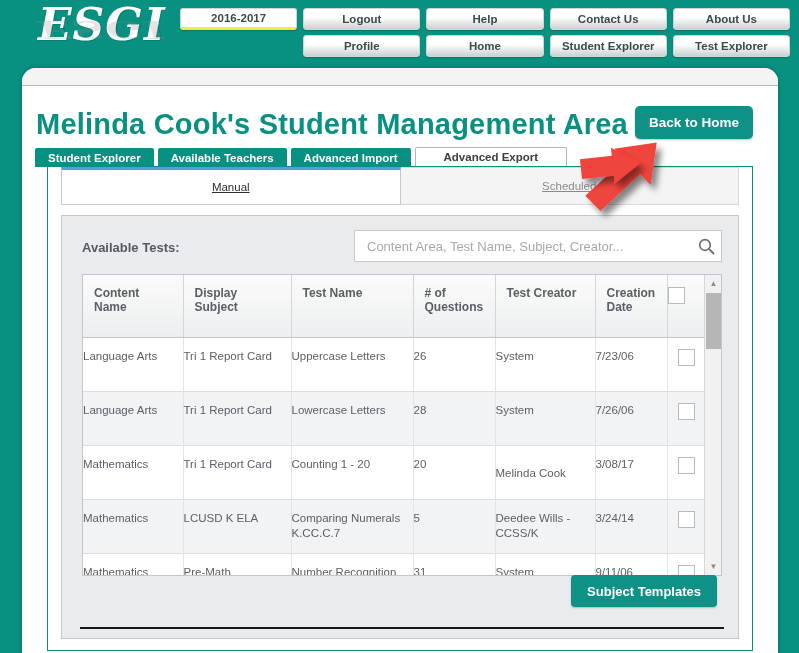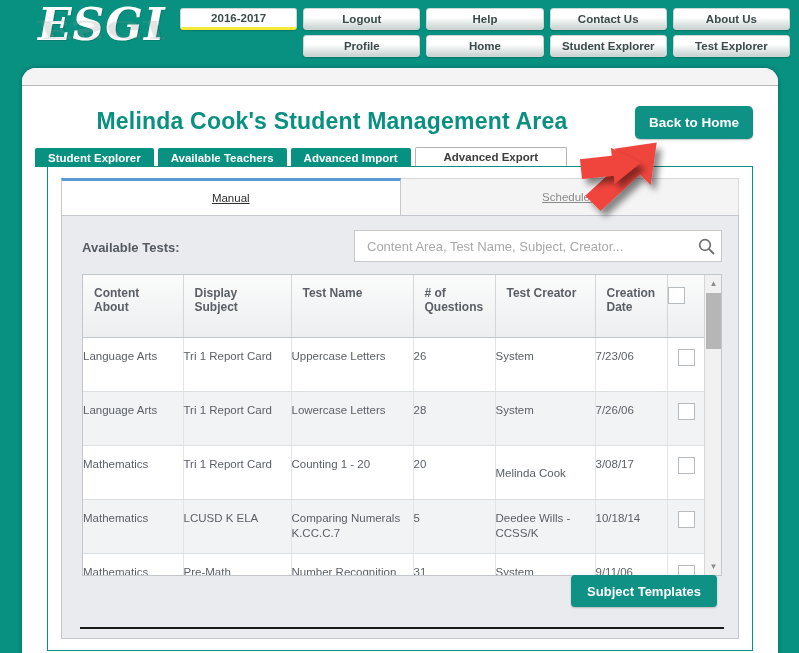--- a/index.html
+++ b/index.html
@@ -80,21 +80,21 @@
     background: #f4f4f4;
     border-top-left-radius: 14px;
     border-top-right-radius: 14px;
     border-bottom: 1px solid #b9b9b9;
   }
 
   .page-title {
     position: absolute; left: 0; top: 40px; width: 620px;
     text-align: center;
     color: #089080;
-    font-size: 23px;
+    font-size: 29px;
     font-weight: bold;
     letter-spacing: .2px;
   }
 
   .back-home {
     position: absolute; right: 25px; top: 38px;
     height: 33px; padding: 0 14px;
     background: #0f9186;
     color: #ffffff;
     border: none; border-radius: 5px;
@@ -134,21 +134,21 @@
   
   .panel {
     position: absolute;
     left: 25px; top: 98px;
     width: 706px; height: 485px;
     background: #ffffff;
     border: 1px solid #089080;
   }
 
   .subtabs {
-    position: absolute; left: 13px; top: 11px;
+    position: absolute; left: 13px; top: 0;
     width: 678px; height: 38px;
     display: flex;
   }
   .subtab {
     flex: 1 1 0;
     display: flex; align-items: center; justify-content: center;
     font-size: 11.5px;
     cursor: pointer;
   }
   .subtab .lbl { text-decoration: underline; }
@@ -354,21 +354,21 @@
             <circle cx="7" cy="7" r="5.3" fill="none" stroke="#6e6e6e" stroke-width="1.7"></circle>
             <line x1="10.9" y1="10.9" x2="15.5" y2="15.5" stroke="#6e6e6e" stroke-width="1.8" stroke-linecap="round"></line>
           </svg>
         </span>
       </div>
 
       <div class="tablebox">
         <table class="grid">
           <thead>
             <tr>
-              <th style="width:100px">Content About</th>
+              <th style="width:100px">Content Name</th>
               <th style="width:108px">Display Subject</th>
               <th style="width:122px">Test Name</th>
               <th style="width:82px"># of Questions</th>
               <th style="width:100px">Test Creator</th>
               <th style="width:72px">Creation Date</th>
               <th style="width:38px" class="cbcell">
                 <span class="cbox hdr-cbox"></span>
               </th>
             </tr>
           </thead>
@@ -405,21 +405,21 @@
               <td class="cbcell">
                 <span class="cbox"></span>
               </td>
             </tr>
             <tr class="even">
               <td>Mathematics</td>
               <td>LCUSD K ELA</td>
               <td>Comparing Numerals K.CC.C.7</td>
               <td>5</td>
               <td>Deedee Wills - CCSS/K</td>
-              <td>10/18/14</td>
+              <td>3/24/14</td>
               <td class="cbcell">
                 <span class="cbox"></span>
               </td>
             </tr>
             <tr class="odd">
               <td>Mathematics</td>
               <td>Pre-Math</td>
               <td>Number Recognition</td>
               <td>31</td>
               <td>System</td>

